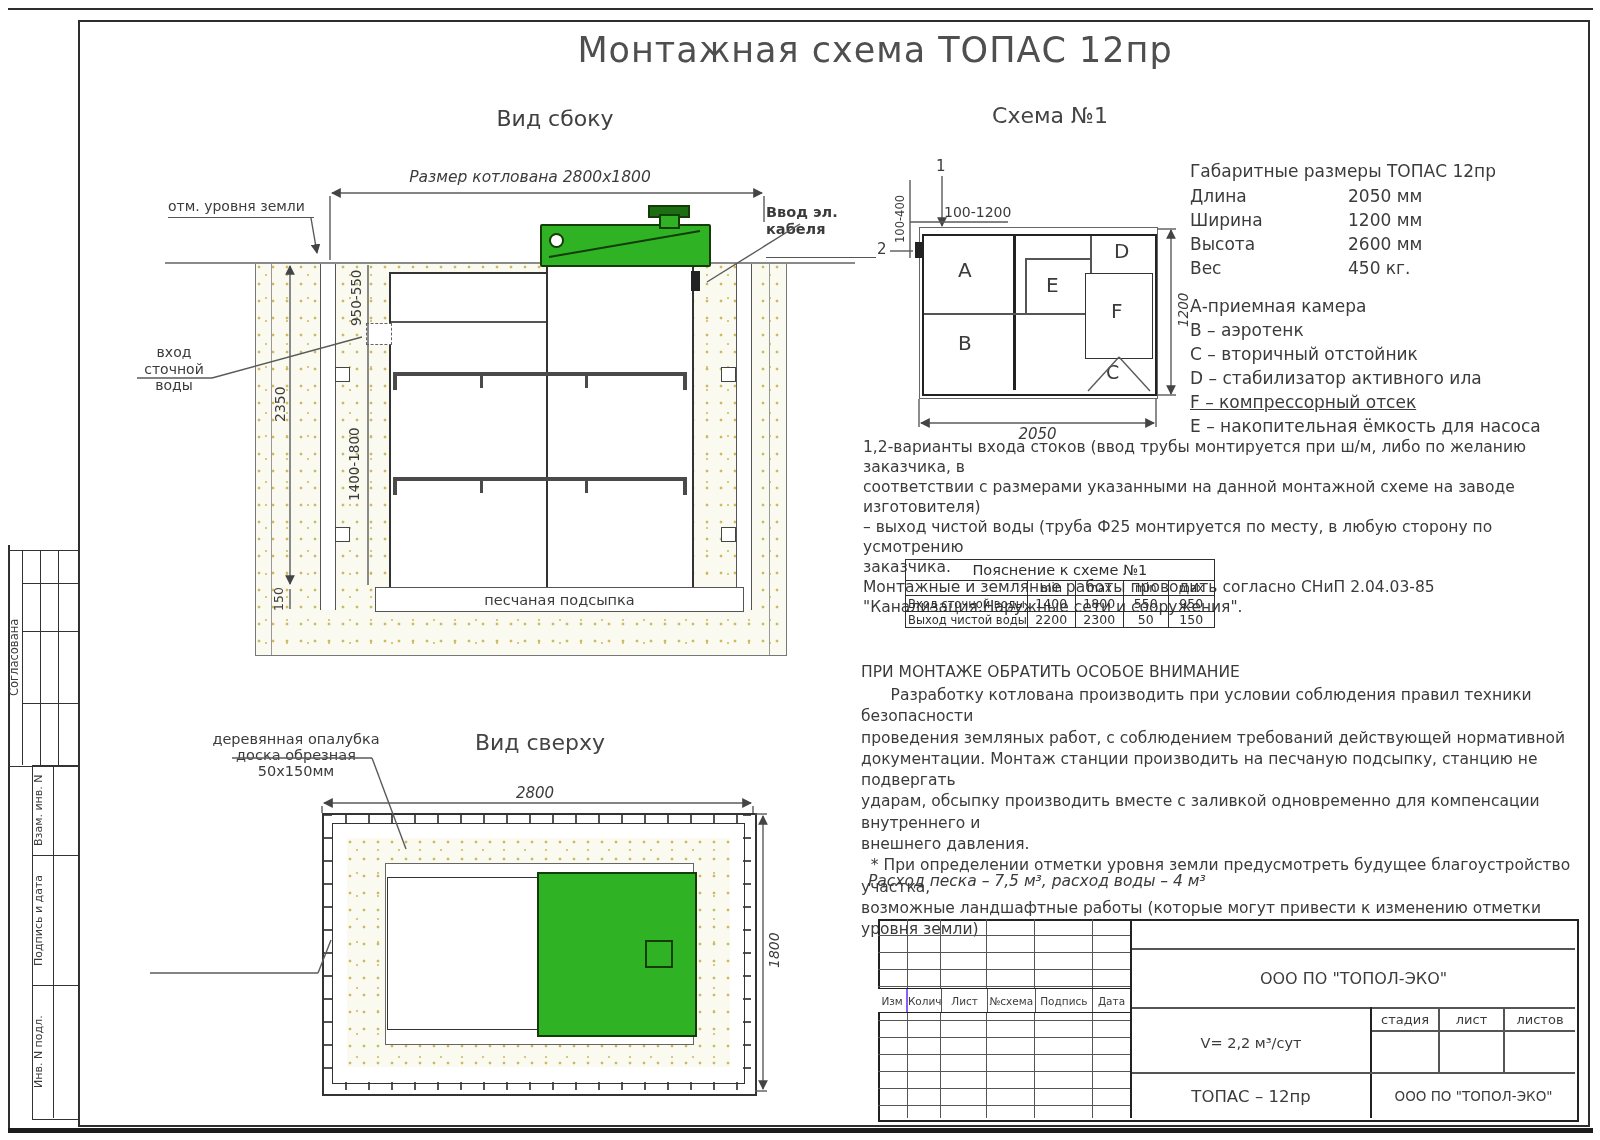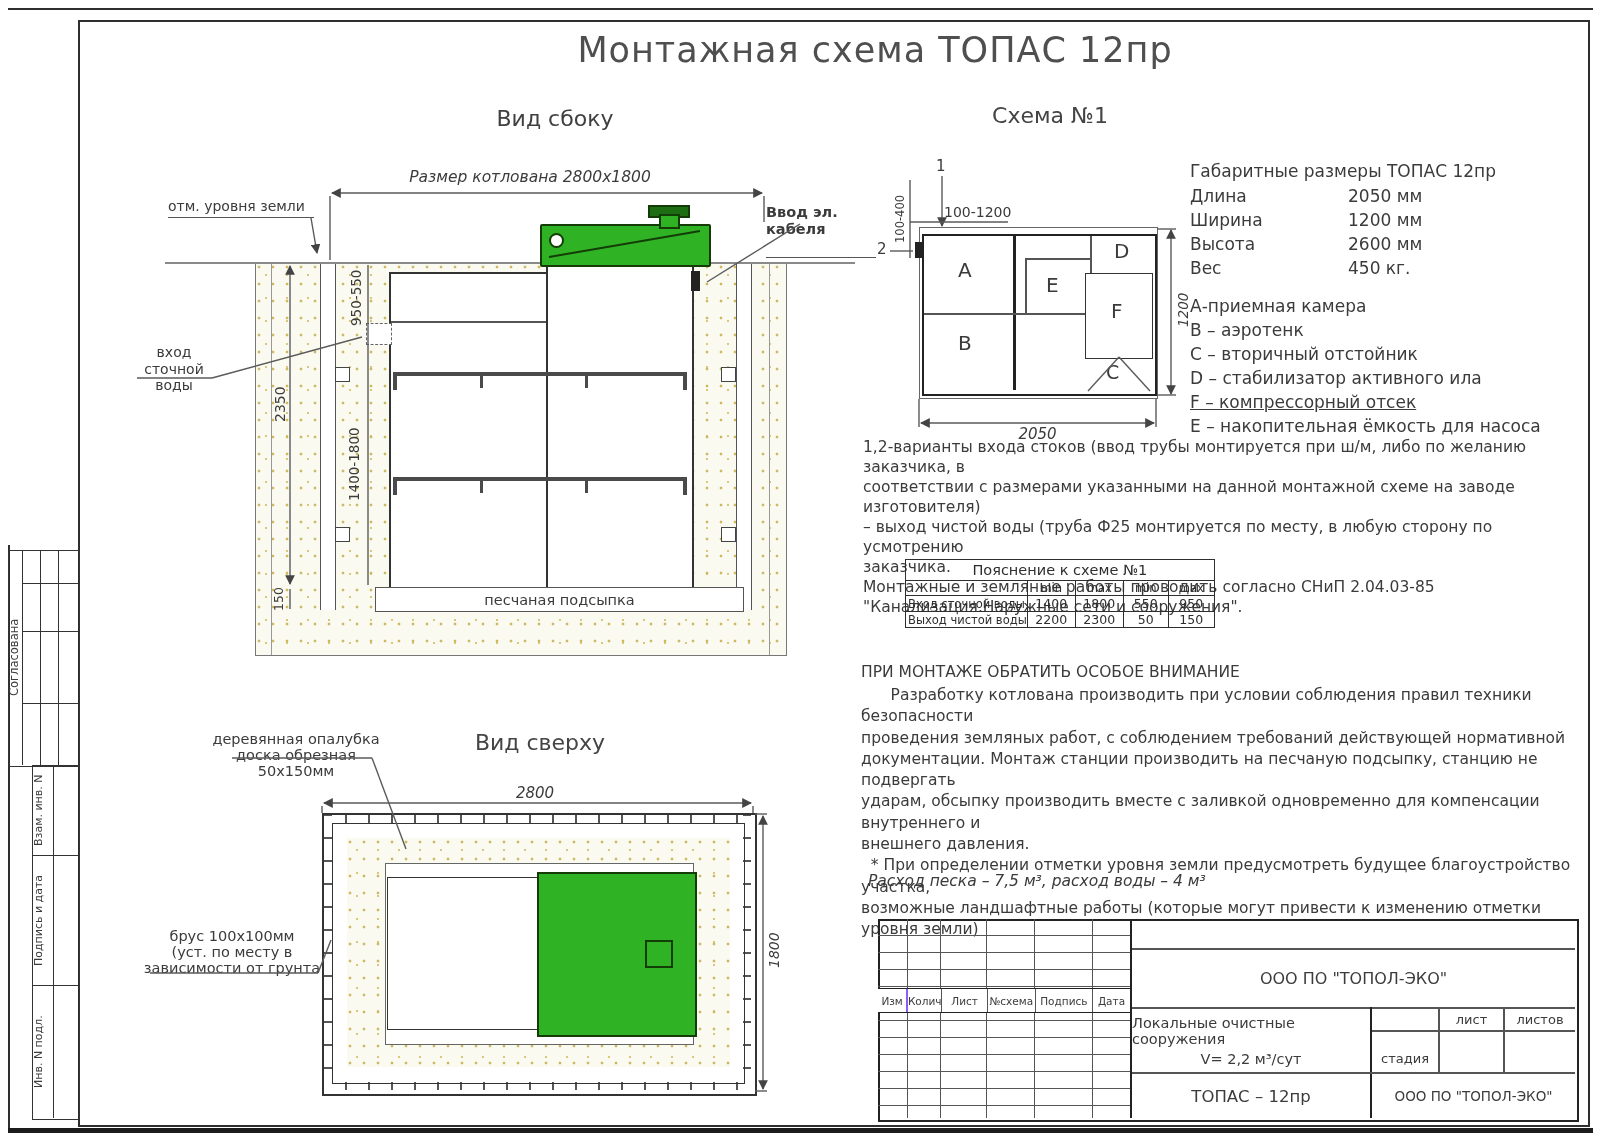--- a/index.html
+++ b/index.html
@@ -192,23 +192,20 @@
   <div class="abs" style="left:385px;top:863px;width:307px;height:180px;border:1px solid #666;background:#fff;"></div>
   <div class="abs" style="left:387px;top:877px;width:150px;height:151px;border:1.5px solid #333;background:#fff;"></div>
   <div class="abs" style="left:537px;top:872px;width:156px;height:161px;background:#2fb325;border:2px solid #143c06;"></div>
   <div class="abs" style="left:645px;top:940px;width:24px;height:24px;border:2px solid #143c06;background:#2fb325;"></div>
 
   <div class="lbl it ctr" style="left:495px;top:785px;width:80px;font-size:15px;">2800</div>
   <div class="lbl vt it" style="left:766px;top:920px;height:60px;font-size:14px;">1800</div>
   <div class="lbl ctr" style="left:212px;top:731px;width:168px;font-size:14.5px;line-height:16px;">деревянная опалубка
 доска обрезная
 50х150мм</div>
-  <div class="lbl ctr" style="left:138px;top:928px;width:188px;font-size:14.5px;line-height:16px;">брус 100х100мм
-(уст. по месту в
-зависимости от грунта</div>
 
   <div class="abs" style="left:878px;top:919px;width:697px;height:199px;border:2px solid #222;"></div>
 
   <div class="abs" style="left:878px;top:919px;width:252px;height:199px;background:repeating-linear-gradient(to bottom, transparent 0 16px, #555 16px 17px);"></div>
 
   <div class="vl" style="left:907px;top:919px;width:1px;height:199px;"></div>
   <div class="vl" style="left:940px;top:919px;width:1px;height:199px;"></div>
   <div class="vl" style="left:986px;top:919px;width:1px;height:199px;"></div>
   <div class="vl" style="left:1034px;top:919px;width:1px;height:199px;"></div>
   <div class="vl" style="left:1092px;top:919px;width:1px;height:199px;"></div>
@@ -222,28 +219,27 @@
     <div class="flexc" style="width:58px;font-size:10.5px;border-left:1px solid #555;">Подпись</div>
     <div class="flexc" style="width:38px;font-size:10.5px;border-left:1px solid #555;">Дата</div>
   </div>
 
   <div class="hl" style="left:1132px;top:948px;width:443px;height:1.5px;"></div>
   <div class="abs flexc" style="left:1132px;top:950px;width:443px;height:56px;">
     <span style="font-size:16px;">ООО ПО "ТОПОЛ-ЭКО"</span>
   </div>
   <div class="hl" style="left:1132px;top:1007px;width:443px;height:2px;"></div>
   <div class="abs" style="left:1132px;top:1009px;width:238px;height:63px;display:flex;flex-direction:column;align-items:center;justify-content:center;">
-    <span style="font-size:14.5px;">Локальные очистные сооружения</span>
     <span style="font-size:14.5px;margin-top:4px;">V= 2,2 м³/сут</span>
   </div>
   <div class="vl" style="left:1370px;top:1007px;width:2px;height:111px;background:#222;"></div>
   <div class="vl" style="left:1438px;top:1007px;width:1.5px;height:65px;"></div>
   <div class="vl" style="left:1503px;top:1007px;width:1.5px;height:65px;"></div>
   <div class="hl" style="left:1372px;top:1030px;width:203px;height:1.5px;"></div>
-  <div class="abs flexc" style="left:1372px;top:1009px;width:66px;height:20px;margin-top:39px;">
+  <div class="abs flexc" style="left:1372px;top:1009px;width:66px;height:20px;">
     <span style="font-size:13px;">стадия</span>
   </div>
   <div class="abs flexc" style="left:1440px;top:1009px;width:63px;height:20px;">
     <span style="font-size:13px;">лист</span>
   </div>
   <div class="abs flexc" style="left:1505px;top:1009px;width:70px;height:20px;">
     <span style="font-size:13px;">листов</span>
   </div>
   <div class="hl" style="left:1132px;top:1072px;width:443px;height:2px;"></div>
   <div class="abs flexc" style="left:1132px;top:1074px;width:238px;height:44px;">

